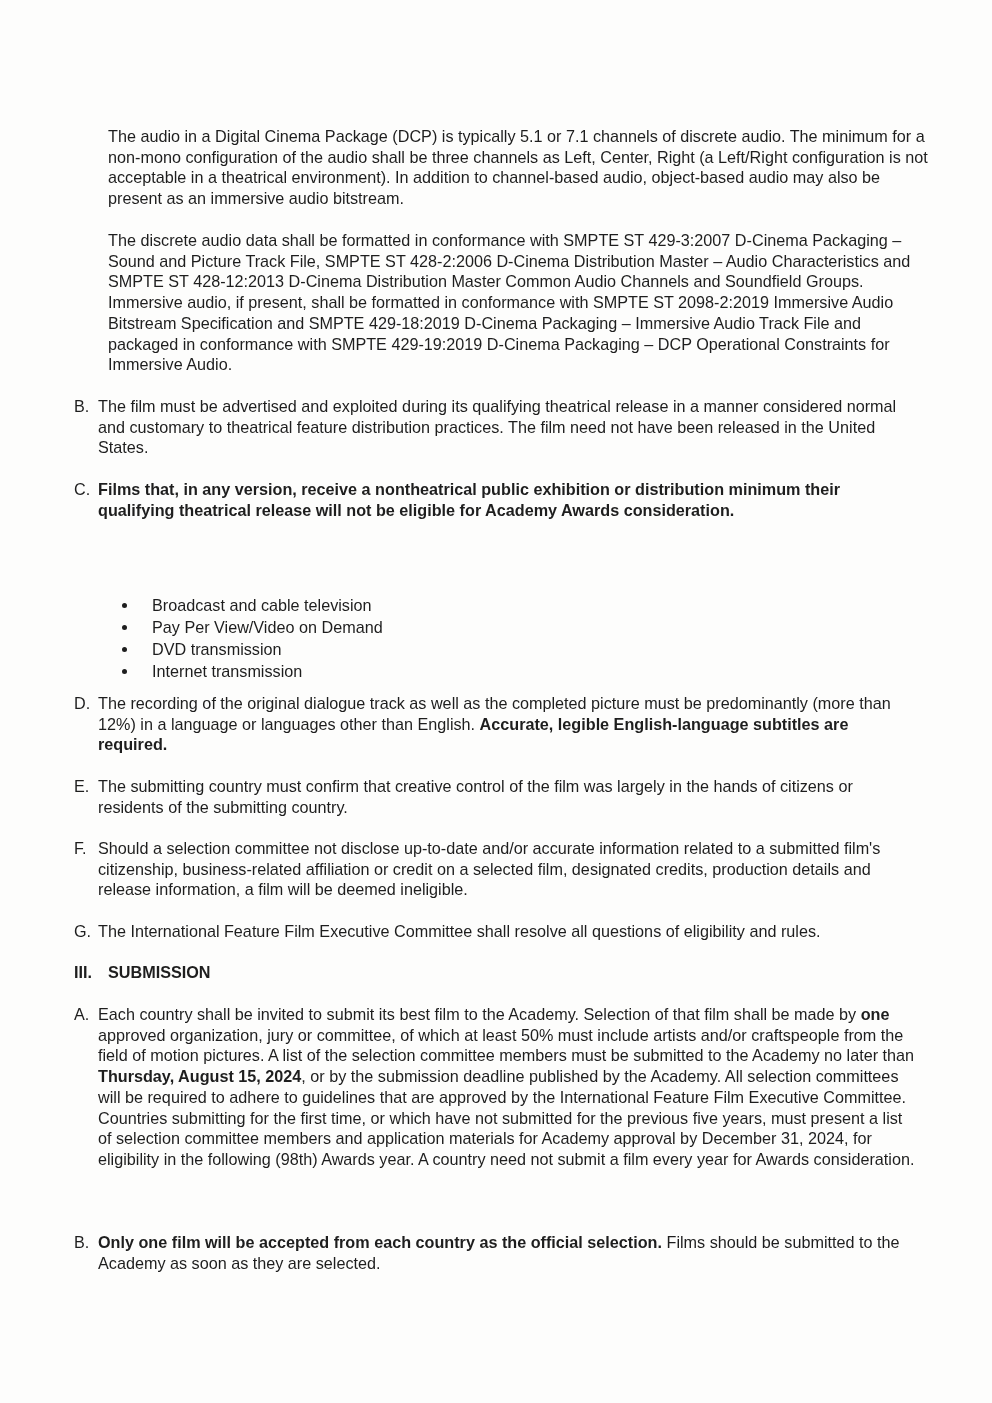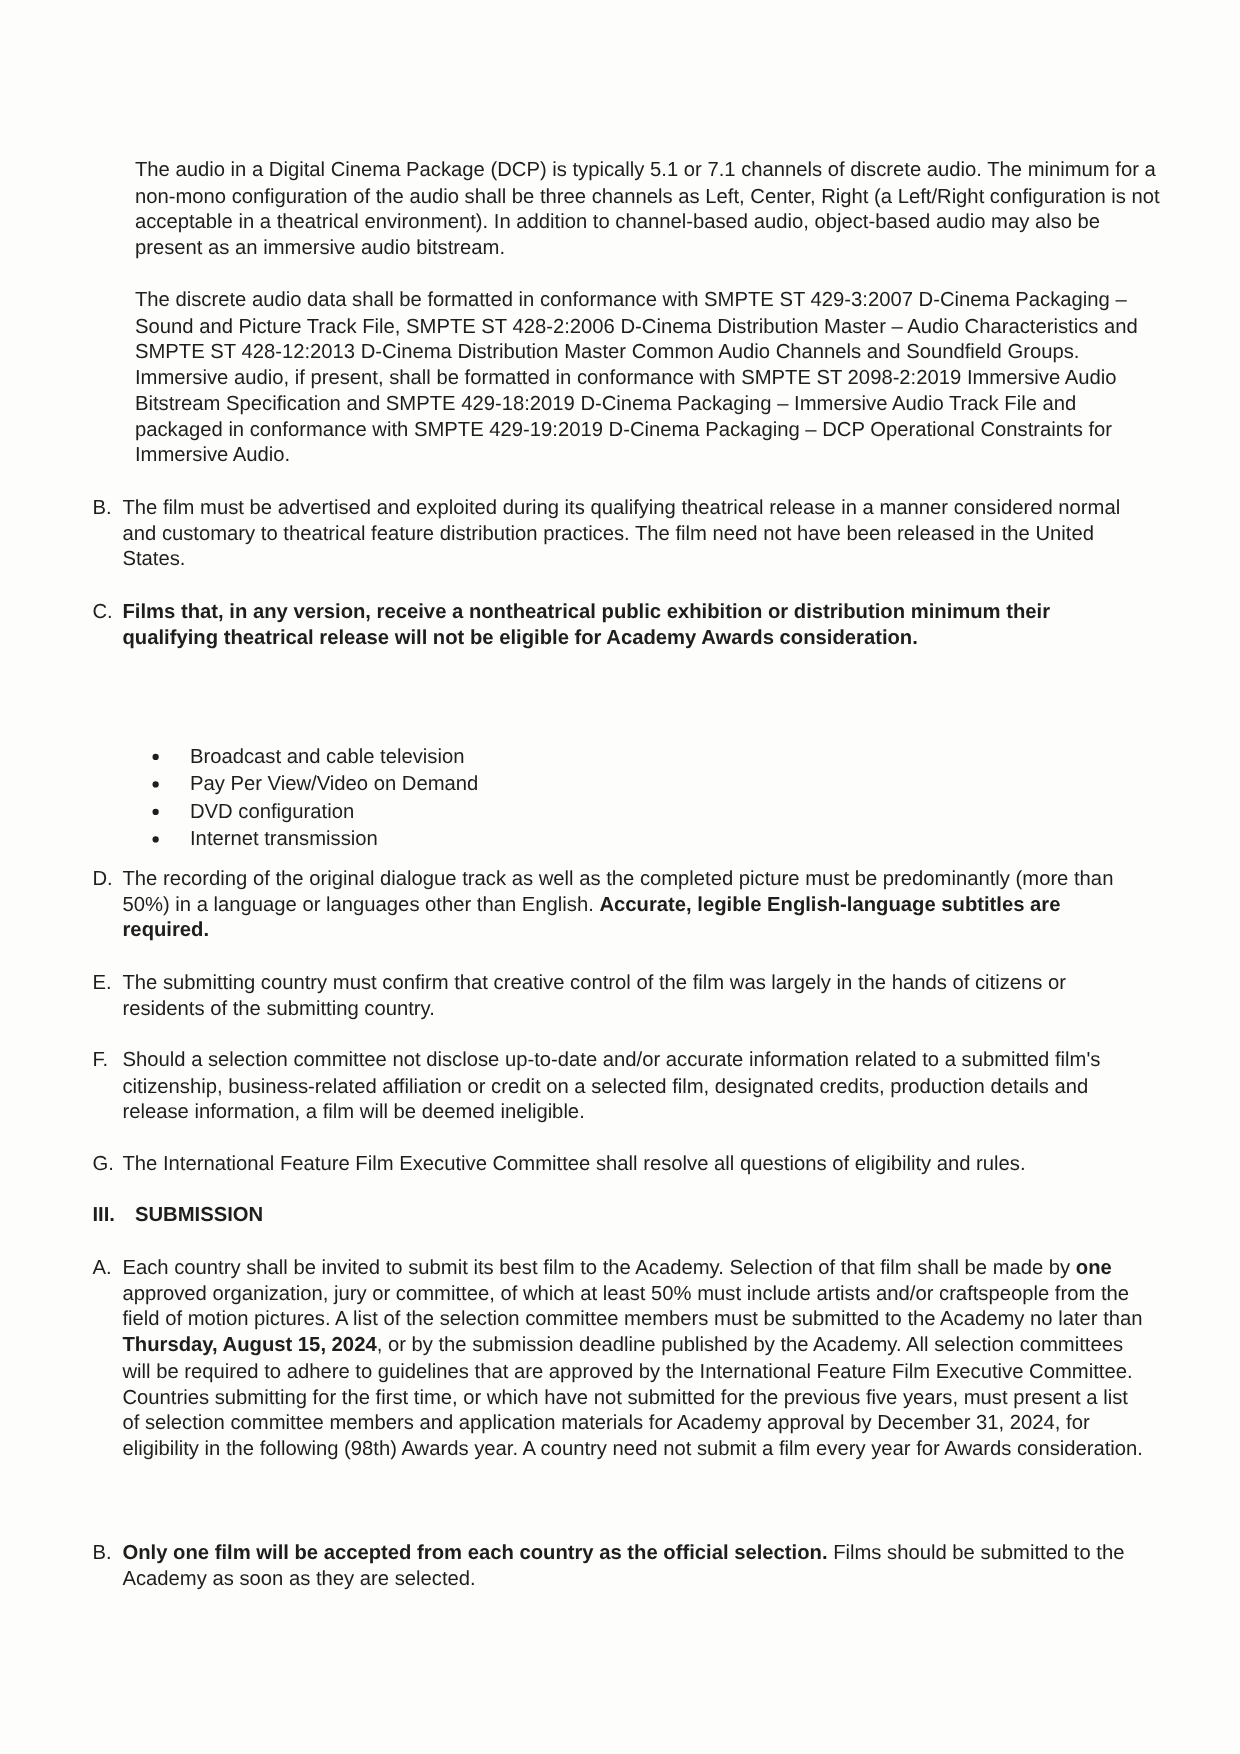--- a/index.html
+++ b/index.html
@@ -43,27 +43,27 @@
   <div class="item" style="top:479px;">
     <span class="lbl">C.</span>
     <div class="txt">
       <span class="b">Films that, in any version, receive a nontheatrical public exhibition or distribution minimum their qualifying theatrical release will not be eligible for Academy Awards consideration.</span><br>
     </div>
   </div>
 
   <ul class="bullets">
     <li><span class="dot"></span><span>Broadcast and cable television</span></li>
     <li><span class="dot"></span><span>Pay Per View/Video on Demand</span></li>
-    <li><span class="dot"></span><span>DVD configuration</span></li>
+    <li><span class="dot"></span><span>DVD transmission</span></li>
     <li><span class="dot"></span><span>Internet transmission</span></li>
   </ul>
 
   <div class="item" style="top:693px;">
     <span class="lbl">D.</span>
-    <div class="txt"><span>The recording of the original dialogue track as well as the completed picture must be predominantly (more than 50%) in a language or languages other than English.  </span><span class="b">Accurate, legible English-language subtitles are required.</span></div>
+    <div class="txt"><span>The recording of the original dialogue track as well as the completed picture must be predominantly (more than 12%) in a language or languages other than English.  </span><span class="b">Accurate, legible English-language subtitles are required.</span></div>
   </div>
 
   <div class="item" style="top:776px;">
     <span class="lbl">E.</span>
     <div class="txt">The submitting country must confirm that creative control of the film was largely in the hands of citizens or residents of the submitting country.</div>
   </div>
 
   <div class="item" style="top:838px;">
     <span class="lbl">F.</span>
     <div class="txt">Should a selection committee not disclose up-to-date and/or accurate information related to a submitted film's citizenship, business-related affiliation or credit on a selected film, designated credits, production details and release information, a film will be deemed ineligible.</div>

